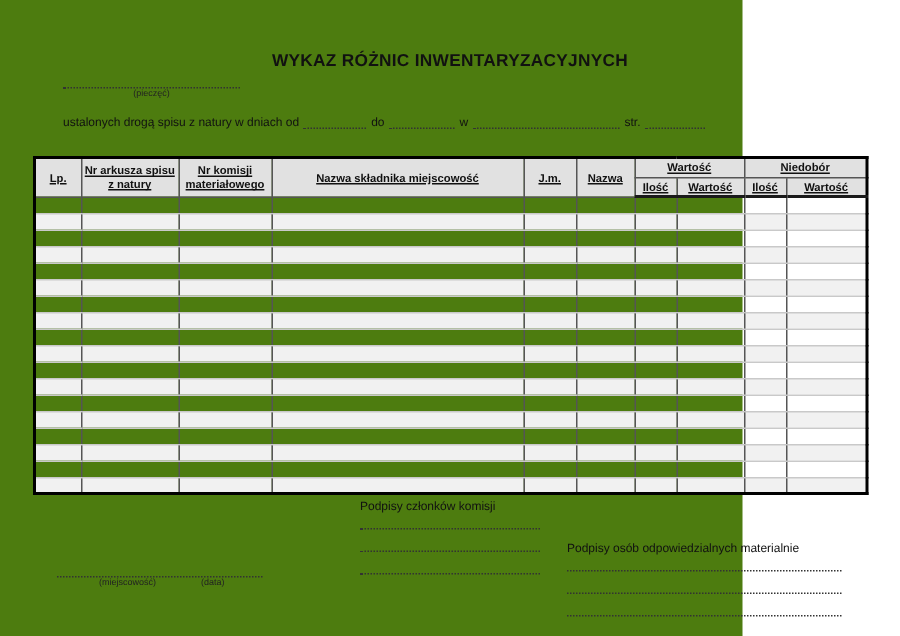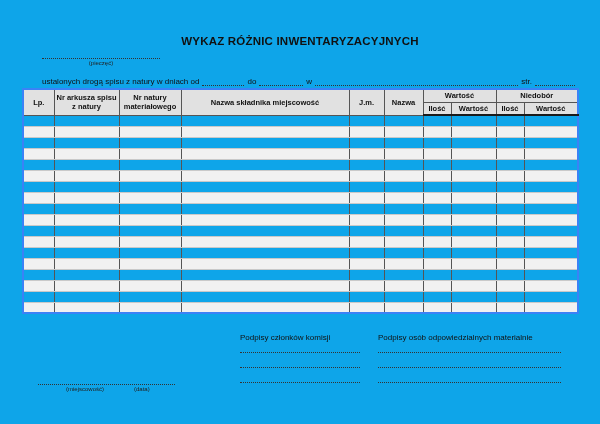--- a/index.html
+++ b/index.html
@@ -3,21 +3,21 @@
 <meta charset="utf-8">
 <style>
   * { margin: 0; padding: 0; box-sizing: border-box; }
   html, body {
     width: 600px; height: 424px;
     background: #ffffff;
     font-family: "Liberation Sans", sans-serif;
     color: #111;
     overflow: hidden;
   }
-  .page { position: relative; width: 600px; height: 424px; background: #0ea5e9; }
+  .page { position: relative; width: 495px; height: 424px; background: #4d7c0f; }
 
   .title {
     position: absolute; top: 35px; left: 0; width: 600px;
     text-align: center; font-size: 11.5px; font-weight: bold; letter-spacing: 0.2px;
   }
 
   .stamp { position: absolute; top: 53px; left: 42px; width: 118px; }
   .stamp-line { height: 6px; border-bottom: 1px dotted #333; }
   .stamp-label { text-align: center; font-size: 6px; color: #222; margin-top: 1px; }
 
@@ -25,40 +25,41 @@
     position: absolute; top: 77px; left: 42px; right: 25px;
     display: flex; align-items: center; font-size: 8px; white-space: nowrap;
   }
   .blank { display: inline-block; border-bottom: 1px dotted #333; height: 9px; }
   .blank-1 { width: 42px; margin: 0 3px; }
   .blank-2 { width: 44px; margin: 0 3px; }
   .blank-3 { flex: 1 1 auto; margin: 0 3px; }
   .blank-4 { width: 40px; margin-left: 3px; }
 
   table.form-table {
-    position: absolute; top: 88px; left: 22px;
+    position: absolute; top: 104px; left: 22px;
     width: 555px; border-collapse: collapse; table-layout: fixed;
-    border: 2px solid #3b82f6;
+    border: 2px solid #000000;
+    text-decoration: underline;
   }
   .form-table th {
     background: #e1e1e1; border: 1px solid #555;
     font-size: 7.5px; font-weight: bold; text-align: center; vertical-align: middle;
     line-height: 1.2; padding: 1px 1px; height: 13px;
   }
   .form-table thead tr:last-child th { border-bottom: 2px solid #1a1a1a; margin-left: 24px; }
   .form-table tbody tr { height: 11px; }
   .form-table tbody tr:nth-child(even) { background: #f1f1f1; }
   .form-table tbody td {
     border-left: 1px solid #555; border-right: 1px solid #555;
     border-top: 1px solid #c9c9c9; border-bottom: 1px solid #c9c9c9;
   }
 
   .sig-block { position: absolute; top: 333px; font-size: 8px; }
   .sig-commission { left: 204px; width: 120px; margin-left: 36px; }
-  .sig-responsible { left: 378px; width: 183px; }
+  .sig-responsible { left: 378px; width: 183px; margin-top: 28px; }
   .sig-label { white-space: nowrap; }
   .sig-line { height: 15px; border-bottom: 1px dotted #333; }
   .sig-line:first-of-type { height: 11px; }
 
   .place-date { position: absolute; top: 370px; left: 38px; width: 137px; }
   .pd-line { height: 15px; border-bottom: 1px dotted #333; }
   .pd-labels { position: relative; height: 8px; font-size: 6px; color: #222; }
   .pd-place { position: absolute; left: 28px; top: 1px; }
   .pd-date  { position: absolute; left: 96px; top: 1px; }
 </style>
@@ -95,21 +96,21 @@
         <col style="width: 39px;">
         <col style="width: 28px;">
         <col style="width: 45px;">
         <col style="width: 28px;">
         <col style="width: 54px;">
       </colgroup>
     <thead>
       <tr>
         <th rowspan="2">Lp.</th>
         <th rowspan="2">Nr arkusza spisu z natury</th>
-        <th rowspan="2">Nr natury materiałowego</th>
+        <th rowspan="2">Nr komisji materiałowego</th>
         <th rowspan="2">Nazwa składnika miejscowość</th>
         <th rowspan="2">J.m.</th>
         <th rowspan="2">Nazwa</th>
         <th colspan="2">Wartość</th>
         <th colspan="2">Niedobór</th>
       </tr>
       <tr>
         <th>Ilość</th>
         <th>Wartość</th>
         <th>Ilość</th>

